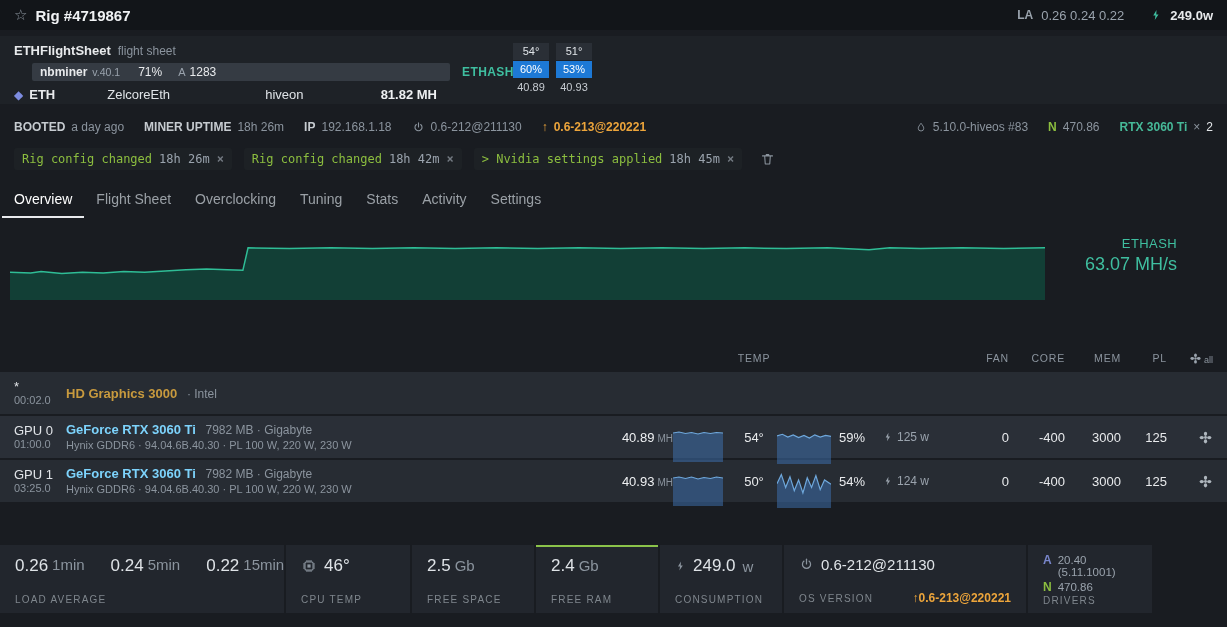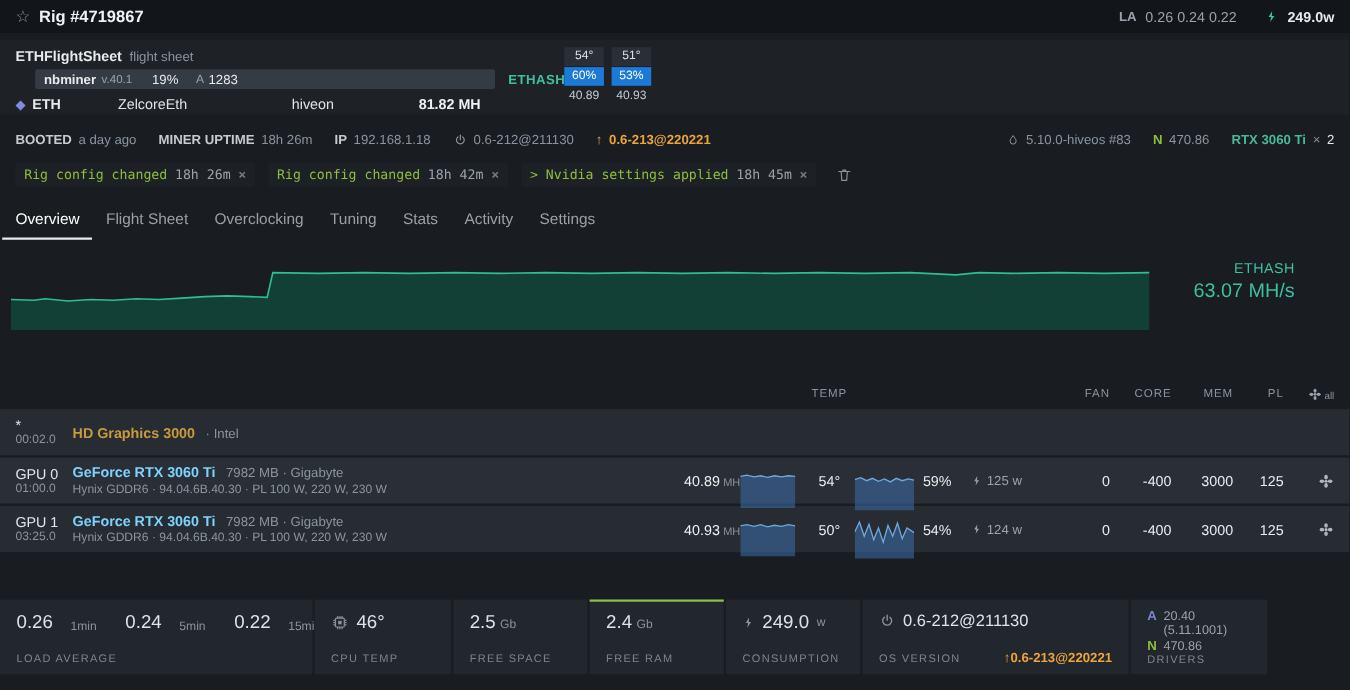--- a/index.html
+++ b/index.html
@@ -125,23 +125,23 @@
   .panel { background:#22262d; height:68px; padding:11px 15px 8px; display:flex; flex-direction:column; justify-content:space-between; }
   .p-load { width:284px; }
   .p-cpu { width:124px; }
   .p-space { width:122px; }
   .p-ram { width:122px; border-top:2px solid #8bc34a; padding-top:9px; }
   .p-cons { width:122px; }
   .p-os { width:242px; }
   .p-drv { width:124px; padding:8px 15px 7px; }
   .p-value-row { display:flex; align-items:baseline; gap:4px; }
   .p-value { font-size:17px; color:#dfe3e7; }
-  .p-unit { font-size:11px; color:#8b949e; }
+  .p-unit { font-size:15px; color:#8b949e; }
   .p-label { font-size:10px; color:#7f868d; letter-spacing:1.2px; }
-  .load-group { display:flex; align-items:flex-end; gap:16px; margin-right:22px; }
+  .load-group { display:flex; align-items:flex-start; gap:4px; margin-right:22px; }
   .p-icon-row { display:flex; align-items:center; gap:7px; }
   .os-val { font-size:15px; color:#dfe3e7; }
   .os-bottom { display:flex; justify-content:space-between; align-items:baseline; }
   .drv-line { font-size:12px; display:flex; gap:6px; align-items:baseline; }
   .drv-a { color:#7986cb; font-weight:bold; }
   .drv-n { color:#8cbe3f; font-weight:bold; }
   .drv-val { color:#9aa3ad; font-size:11.5px; }
 </style>
 </head>
 <body>
@@ -162,21 +162,21 @@
 
 <div class="fs-panel">
   <div class="fs-row1">
     <span class="fs-name">ETHFlightSheet</span>
     <span class="fs-type">flight sheet</span>
   </div>
   <div class="fs-row2">
     <div class="miner-bar">
       <span class="miner-name">nbminer</span>
       <span class="miner-ver">v.40.1</span>
-      <span class="miner-pct">19%</span>
+      <span class="miner-pct">71%</span>
       <span class="miner-a">A</span>
       <span class="miner-shares">1283</span>
     </div>
     <span class="fs-algo teal">ETHASH</span>
   </div>
   <div class="fs-row3">
     <span class="coin-ico">◆</span>
     <span class="coin">ETH</span>
     <span class="wallet">ZelcoreEth</span>
     <span class="pool">hiveon</span>

